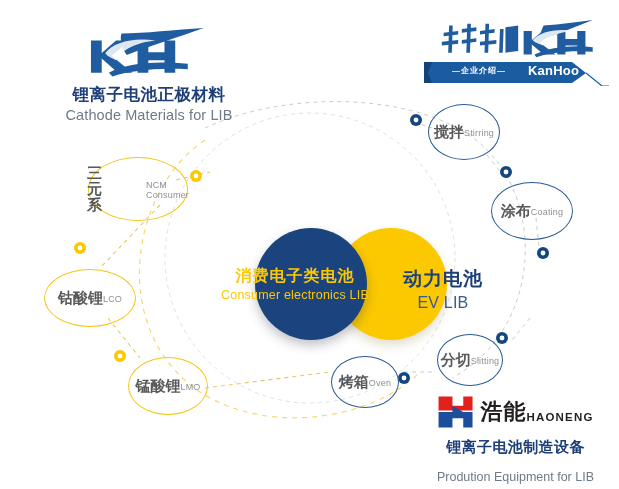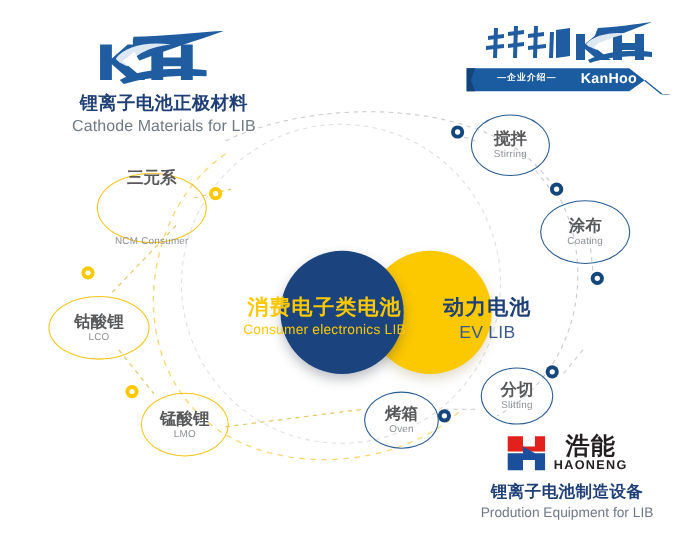--- a/index.html
+++ b/index.html
@@ -59,46 +59,46 @@
     box-shadow:0 5px 11px rgba(40,50,70,.30);
     z-index:3;
   }
   #venn-yellow{
     left:80px;top:0;width:112px;height:112px;background:#fcc800;
     box-shadow:0 5px 11px rgba(120,100,20,.22);
     z-index:2;
   }
   .venn-label{position:absolute;z-index:5;text-align:center;white-space:nowrap;}
   #venn-label-left{left:-100px;top:38px;width:280px;color:#fcc800;}
-  #venn-label-left .cn{font-size:19px;font-weight:bold;letter-spacing:1px;}
+  #venn-label-left .cn{font-size:16px;font-weight:bold;letter-spacing:1px;}
   #venn-label-left .en{font-size:12.5px;margin-top:1px;letter-spacing:.2px;}
   #venn-label-right{left:104px;top:38px;width:168px;color:#1f3f77;}
   #venn-label-right .cn{font-size:19px;font-weight:bold;letter-spacing:1px;}
   #venn-label-right .en{font-size:16px;margin-top:2px;color:#3a5a8c;letter-spacing:.2px;}
 
   
-  .node{position:absolute;display:flex;flex-direction:column;
+  .node{position:absolute;display:flex;
         align-items:center;justify-content:center;border-radius:50%;
         background:transparent;box-sizing:border-box;}
   .node .cn{font-size:15px;font-weight:bold;color:#58595b;line-height:1.05;}
   .node .en{font-size:9px;color:#8d9095;margin-top:1px;letter-spacing:.2px;}
   .node.yellow{border:1.6px solid #f5c518;}
   .node.blue{border:1.4px solid #2a5c94;}
 
   
   #brand-bottom{left:418px;top:392px;width:195px;text-align:center;}
   #hn-row{display:flex;align-items:center;justify-content:center;gap:6px;height:40px;}
   #hn-mark{height:34px;}
-  #hn-word{display:flex;flex-direction:column;align-items:center;line-height:1;}
+  #hn-word{display:flex;flex-direction:row;align-items:flex-end;line-height:1;}
   #hn-word .cn{font-size:22px;font-weight:bold;color:#231f20;letter-spacing:1px;}
   #hn-word .en{font-size:11.5px;font-weight:bold;color:#231f20;letter-spacing:1.2px;margin-top:1px;}
   #brand-bottom .cn2{
     font-size:15px;font-weight:bold;color:#1f3f77;letter-spacing:.4px;margin-top:6px;
   }
-  #brand-bottom .en2{font-size:12.5px;color:#6f7a86;margin-top:2px;}
+  #brand-bottom .en2{font-size:12.5px;color:#6f7a86;margin-top:13px;}
 </style>
 </head>
 <body>
 
 <div id="stage">
 
   <svg id="bg-svg" viewBox="0 0 619 489" xmlns="http://www.w3.org/2000/svg">
 
     <circle cx="310" cy="258" r="145" fill="none" stroke="#d8dade" stroke-width="1" stroke-dasharray="4 4" opacity=".85"></circle>
 

